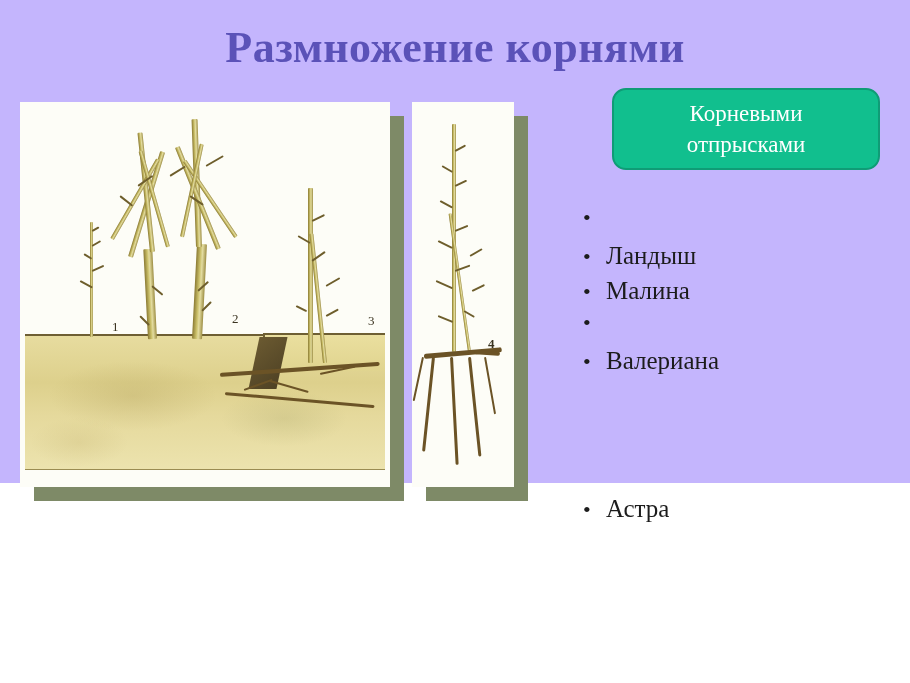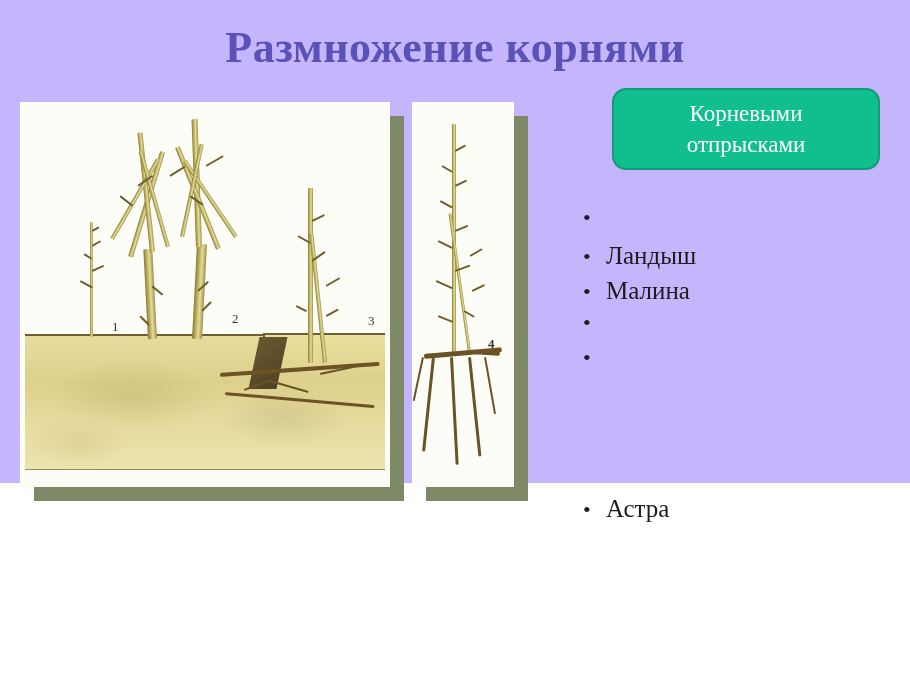--- a/index.html
+++ b/index.html
@@ -295,20 +295,21 @@
     </div>
     <div class="bullet-item">
       <span class="bullet-dot">•</span>
       <span>Малина</span>
     </div>
     <div class="bullet-item">
       <span class="bullet-dot">•</span>
     </div>
     <div class="bullet-item">
       <span class="bullet-dot">•</span>
+      <span>Валериана</span>
     </div>
   </div>
 
   <div id="extra-list">
     <div class="bullet-item">
       <span class="bullet-dot">•</span>
       <span>Астра</span>
     </div>
   </div>
 

